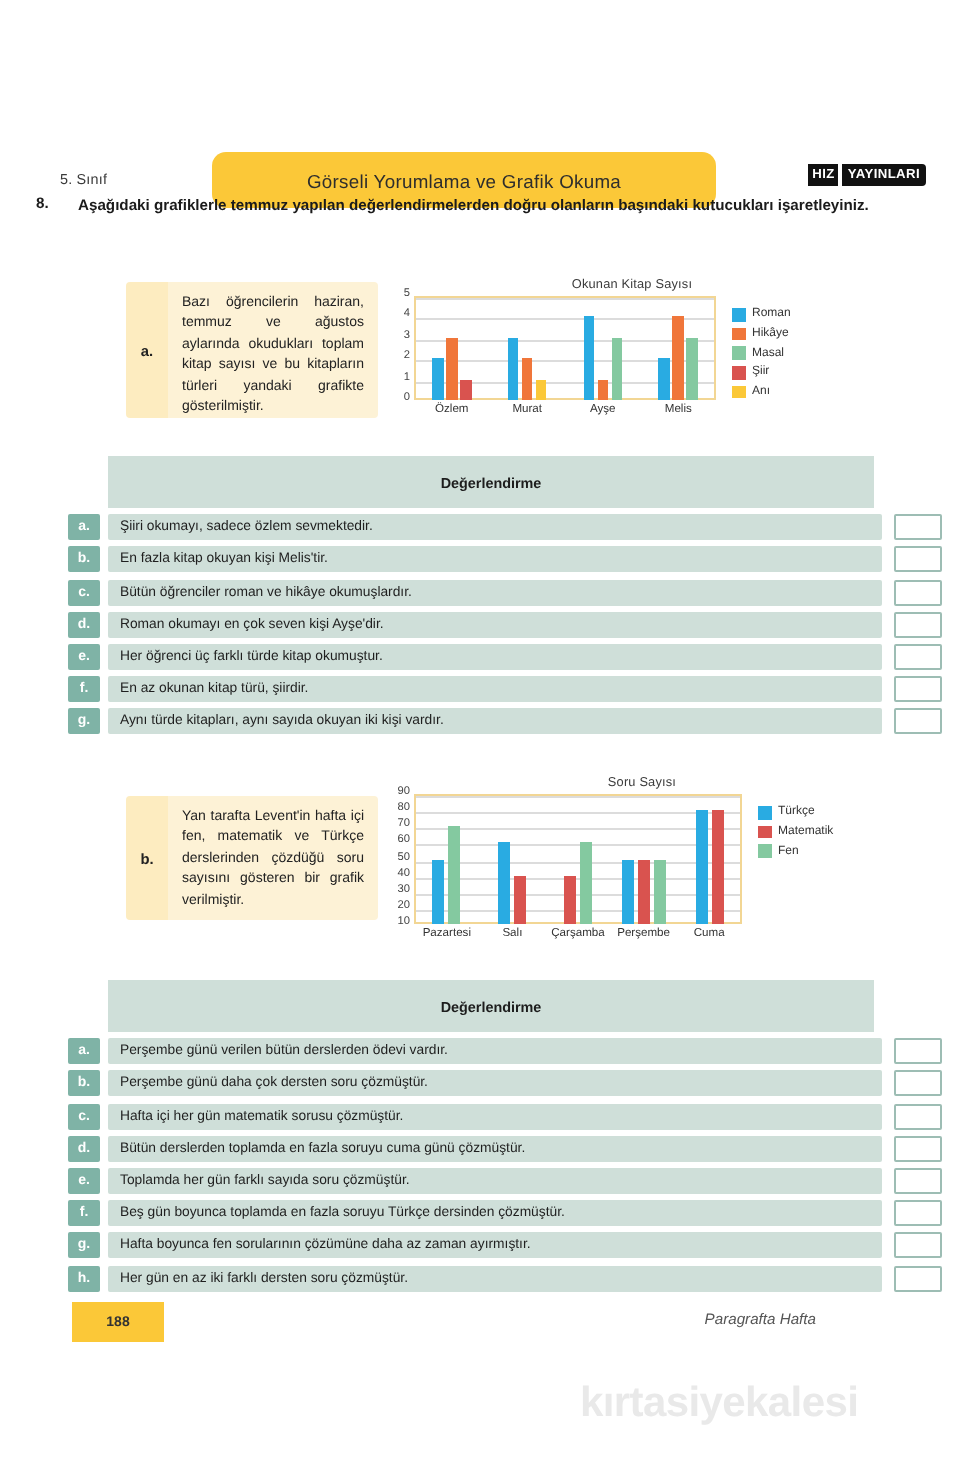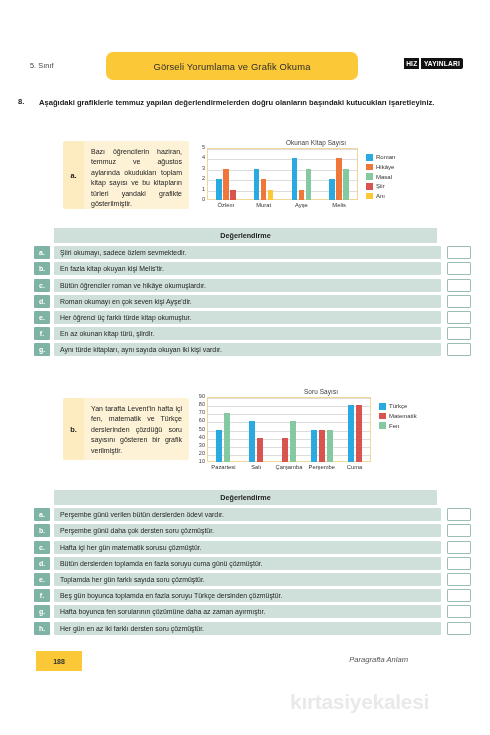--- a/index.html
+++ b/index.html
@@ -5,21 +5,21 @@
   * { box-sizing: border-box; }
   html, body {
     margin: 0; padding: 0;
     width: 490px; height: 735px;
     background: #ffffff;
     font-family: "Liberation Sans", sans-serif;
   }
   .page { position: relative; width: 490px; height: 735px; overflow: hidden; background:#fff; }
 
   
-  .header { position: absolute; left: 0; top: 52px; width: 490px; height: 28px; }
+  .header { position: absolute; left: 0; top: 76px; width: 490px; height: 28px; }
   .grade-label {
     position: absolute; left: 30px; top: 9px;
     font-size: 7.2px; color: #3a3a3a; letter-spacing: .1px;
   }
   .title-banner {
     position: absolute; left: 106px; top: 0px;
     width: 252px; height: 28px;
     background: #fbc838;
     border-radius: 7px 7px 7px 7px;
     display: flex; align-items: center; justify-content: center;
@@ -91,21 +91,21 @@
   .x-lab { flex: 1; text-align: center; font-size: 5.8px; color: #333; }
 
   .legend { margin-left: 8px; padding-top: 6px; }
   .legend-item { display: flex; align-items: center; margin-bottom: 3.2px; }
   .legend-swatch { width: 6.5px; height: 6.5px; margin-right: 3.5px; }
   .legend-label { font-size: 6px; color: #333; line-height: 1; }
 
   
   .eval-table { position: absolute; }
   .eval-head {
-    background: #cfdfd9; height: 15px;
+    background: #cfdfd9; height: 26px;
     display: flex; align-items: center; justify-content: center;
     margin-left: 20px; width: 383px;
   }
   .eval-head span { font-size: 7.2px; font-weight: bold; color: #1d1d1d; }
   .eval-row { display: flex; align-items: stretch; margin-top: 3.2px; height: 13px; }
   .row-letter {
     width: 16px; background: #7fb3a6; color: #fff;
     font-size: 7px; font-weight: bold;
     display: flex; align-items: center; justify-content: center;
     border-radius: 1px;
@@ -398,16 +398,16 @@
         </div>
         <div class="eval-row">
           <div class="row-letter">h.</div>
           <div class="row-text">Her gün en az iki farklı dersten soru çözmüştür.</div>
           <div class="row-check"></div>
         </div>
       </div>
   </div>
 
   <div class="page-num">188</div>
-  <div class="footer-note">Paragrafta Anlam</div>
+  <div class="footer-note">Paragrafta Hafta</div>
   <div class="watermark">kırtasiyekalesi</div>
 
 </div>
 
 </body></html>

